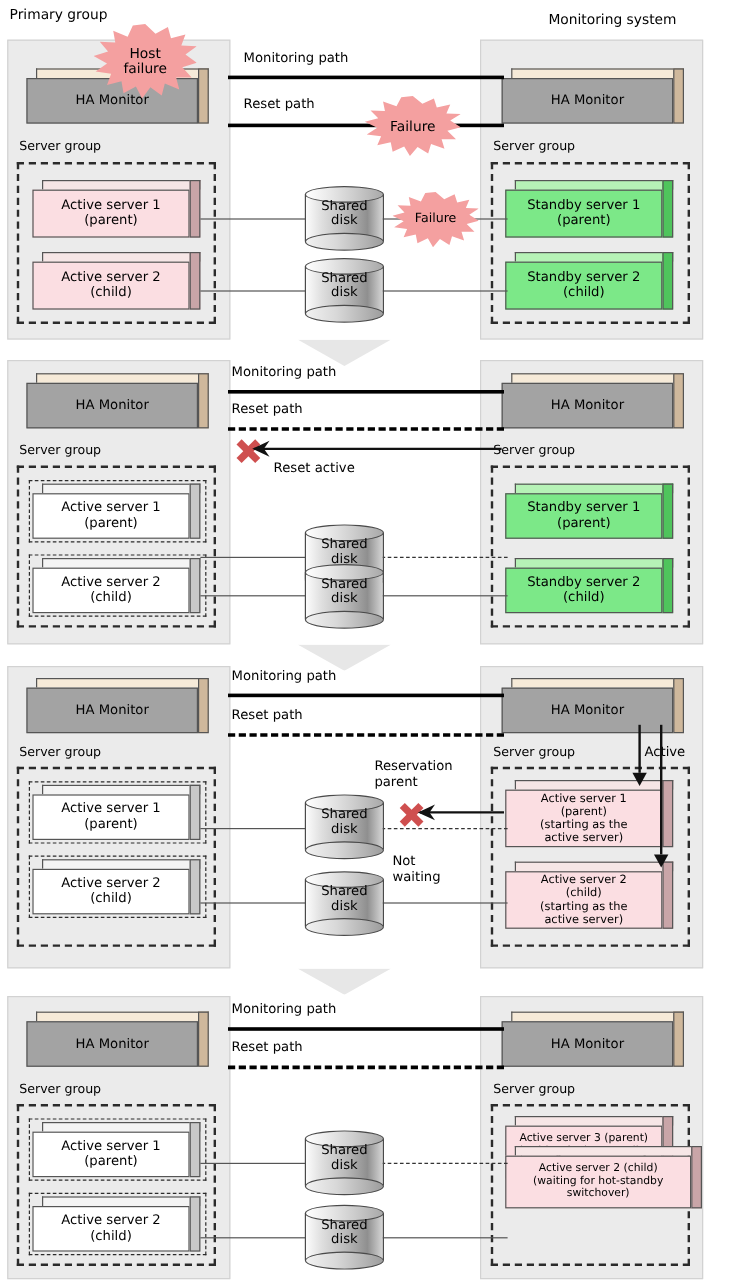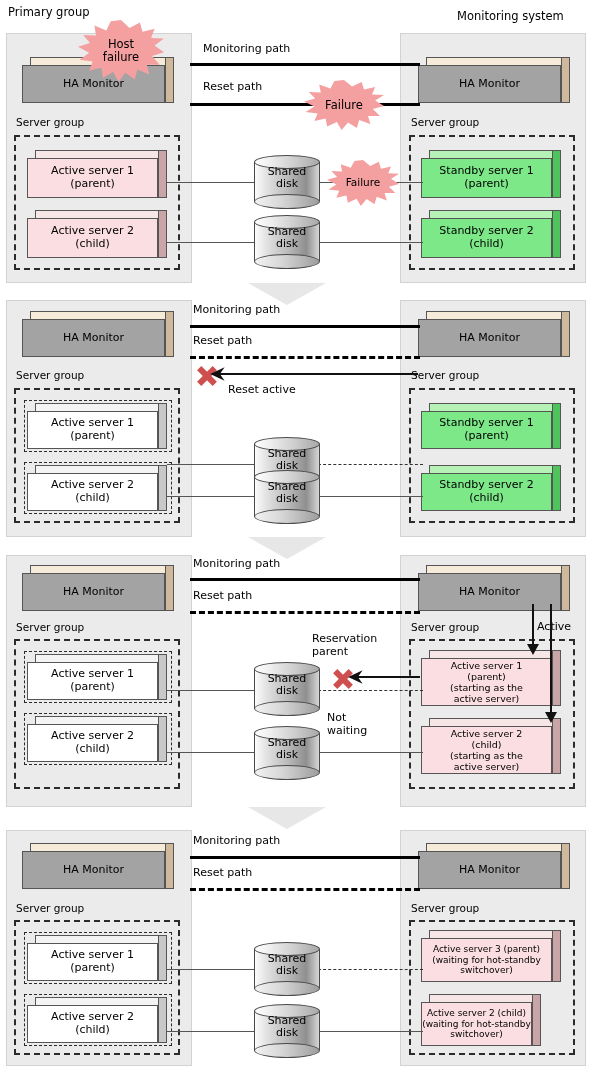--- a/index.html
+++ b/index.html
@@ -428,21 +428,21 @@
     </div>
   </div>
 
   <div class="box3d pink" style="left:421px;top:930px;width:140px;height:52px;">
     <div class="top"></div>
     <div class="side"></div>
     <div class="face" style="font-size:9px">
       <div><span>Active server 3 (parent)</span><br><span>(waiting for hot-standby</span><br><span>switchover)</span></div>
     </div>
   </div>
-  <div class="box3d pink" style="left:421px;top:994px;width:120px;height:52px;">
+  <div class="box3d pink" style="left:421px;top:955px;width:164px;height:52px;">
     <div class="top"></div>
     <div class="side"></div>
     <div class="face" style="font-size:9px">
       <div><span>Active server 2 (child)</span><br><span>(waiting for hot-standby</span><br><span>switchover)</span></div>
     </div>
   </div>
 
   <div class="thinline" style="left:167px;top:969px;width:90px;"></div>
   <div class="thindash" style="left:318px;top:969px;width:105px;"></div>
   <div class="thinline" style="left:167px;top:1031px;width:90px;"></div>

